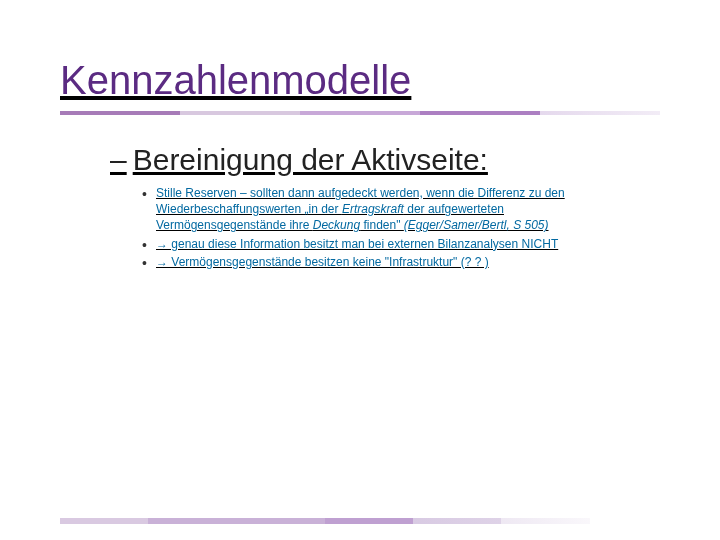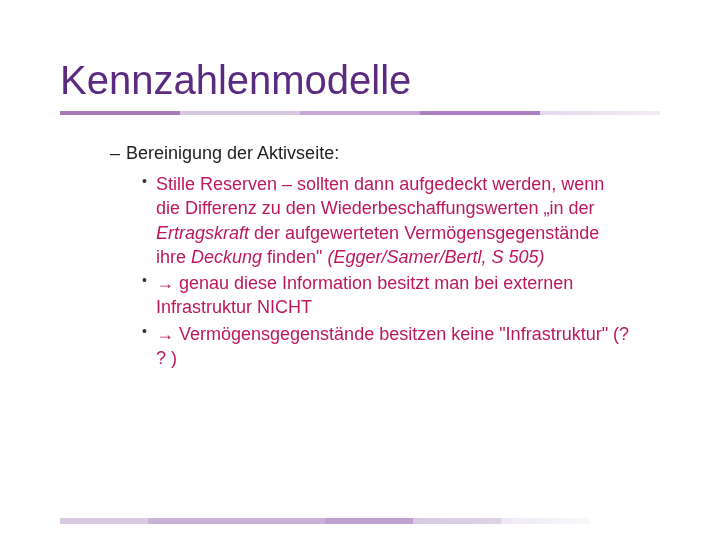--- a/index.html
+++ b/index.html
@@ -9,53 +9,54 @@
     background: #ffffff;
     font-family: "Comic Sans MS", "Segoe UI", Tahoma, sans-serif;
     position: relative;
     overflow: hidden;
   }
   .slide {
     width: 100%;
     height: 100%;
     padding: 40px 60px 0 60px;
     position: relative;
+    text-decoration: underline;
   }
   .title {
     font-size: 40px;
     color: #5b2b82;
     font-weight: normal;
     margin-top: 18px;
     margin-bottom: 8px;
   }
   .title-underline {
     height: 4px;
     width: 600px;
     background: linear-gradient(to right, #a77bb8 0%, #a77bb8 20%, #d8c8df 20%, #d8c8df 40%, #c8a8d8 40%, #c8a8d8 60%, #ac7fc2 60%, #ac7fc2 80%, rgba(190,160,210,0.4) 80%, rgba(190,160,210,0.2) 100%);
     margin-bottom: 28px;
   }
   .sub {
     margin-left: 50px;
     margin-right: 20px;
   }
   .sub-heading {
-    font-size: 18px;
+    font-size: 30px;
     color: #222;
     margin-bottom: 8px;
     font-weight: normal;
   }
   .dash { color: #222; margin-right: 6px; }
   .items {
     margin-left: 32px;
     margin-right: 10px;
   }
   .item {
-    font-size: 18px;
+    font-size: 12px;
     line-height: 1.35;
-    color: #be185d;
+    color: #0369a1;
     margin-bottom: 2px;
     position: relative;
     padding-left: 14px;
   }
   .item::before {
     content: "•";
     position: absolute;
     left: 0;
     top: 0;
     font-size: 14px;
@@ -87,21 +88,21 @@
   <div class="sub">
     <div class="sub-heading">
       <span class="dash">–</span><span>Bereinigung der Aktivseite:</span>
     </div>
 
     <div class="items">
       <div class="item">
         <span>Stille Reserven – sollten dann aufgedeckt werden, wenn die Differenz zu den Wiederbeschaffungswerten „in der </span><span class="em">Ertragskraft</span><span> der aufgewerteten Vermögensgegenstände ihre </span><span class="em">Deckung</span><span> finden" </span><span class="em">(Egger/Samer/Bertl, S 505)</span>
       </div>
       <div class="item">
-        <span>→ genau diese Information besitzt man bei externen Infrastruktur NICHT</span>
+        <span>→ genau diese Information besitzt man bei externen Bilanzanalysen NICHT</span>
       </div>
       <div class="item">
         <span>→ Vermögensgegenstände besitzen keine "Infrastruktur" (? ? )</span>
       </div>
     </div>
   </div>
 
   <div class="footer-bar"></div>
 </div>
 

